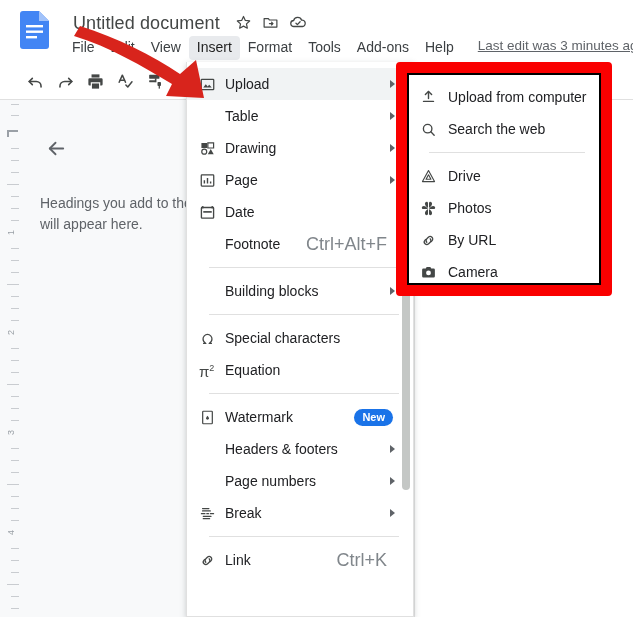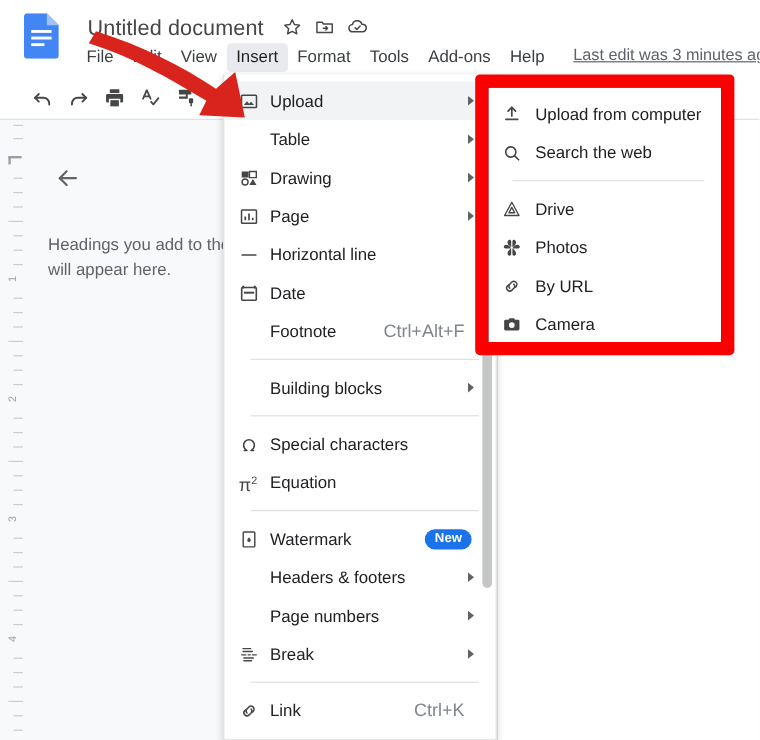--- a/index.html
+++ b/index.html
@@ -81,37 +81,37 @@
     box-shadow: 0 2px 6px rgba(60,64,67,0.25);
     padding-top: 6px; overflow: hidden;
   }
   .mrow {
     position: relative; height: 32px; display: flex; align-items: center;
     padding-left: 12px; cursor: pointer;
   }
   .mrow.hl { background: #f1f3f4; }
   .mrow .mi { width: 26px; flex: 0 0 26px; display: flex; align-items: center; color: #444746; }
   .mrow .mlabel { font-size: 14px; color: #202124; line-height: 18px; white-space: nowrap; }
-  .mrow .maccel { position: absolute; right: 26px; font-size: 15px; color: #80868b; }
+  .mrow .maccel { position: absolute; right: 26px; font-size: 18px; color: #80868b; }
   .mrow .marrow { position: absolute; right: 18px; width: 0; height: 0;
     border-left: 5px solid #5f6368; border-top: 4px solid transparent; border-bottom: 4px solid transparent; }
   .mdiv { height: 1px; background: #e0e0e0; margin: 7px 14px 7px 22px; }
   .badge-new {
     position: absolute; right: 20px; background: #1a73e8; color: #fff;
     font-size: 11px; font-weight: bold; border-radius: 9px; padding: 2px 8px 3px 8px; line-height: 12px;
   }
   .menu-scrollbar {
     position: absolute; right: 3px; top: 200px; width: 8px; height: 228px;
     background: #c4c7c5; border-radius: 4px;
   }
 
   
   .submenu {
     position: absolute; left: 404px; top: 70px; width: 200px; height: 218px;
-    background: #ffffff; border: 3px solid #000000;
+    background: #ffffff; border: 5px solid #000000;
     box-shadow: 0 2px 6px rgba(60,64,67,0.3);
     padding-top: 6px;
   }
   .srow { position: relative; height: 32px; display: flex; align-items: center; padding-left: 11px; cursor: pointer; }
   .srow .si { width: 28px; flex: 0 0 28px; display: flex; align-items: center; color: #444746; }
   .srow .slabel { font-size: 14px; color: #202124; line-height: 18px; white-space: nowrap; }
   .sdiv { height: 1px; background: #e0e0e0; margin: 7px 14px 7px 20px; }
 
   
   .red-box {
@@ -315,28 +315,20 @@
       <span class="mi">
         <svg width="17" height="17" viewBox="0 0 24 24" fill="none" stroke="#444746" stroke-width="1.8">
           <rect x="3.2" y="4.2" width="17.6" height="15.6" rx="1"></rect>
           <path d="M7.6 16.4v-4.6M12 16.4V8.4M16.4 16.4v-3" stroke-width="2"></path>
         </svg>
       </span>
       <span class="mlabel">Page</span>
       <span class="marrow"></span>
     </div>
 
-    <div class="mrow">
-      <span class="mi">
-        <svg width="17" height="17" viewBox="0 0 24 24" stroke="#444746" stroke-width="2" stroke-linecap="round">
-          <path d="M4 12h16"></path>
-        </svg>
-      </span>
-      <span class="mlabel">Horizontal line</span>
-    </div>
 
     <div class="mrow">
       <span class="mi">
         <svg width="17" height="17" viewBox="0 0 24 24" fill="#444746">
           <rect x="4" y="3" width="2.4" height="3.2"></rect>
             <rect x="17.6" y="3" width="2.4" height="3.2"></rect>
           <rect x="3.4" y="5" width="17.2" height="15" rx="1" fill="none" stroke="#444746" stroke-width="1.9"></rect>
           <rect x="6" y="10" width="12" height="2.3"></rect>
         </svg>
       </span>

